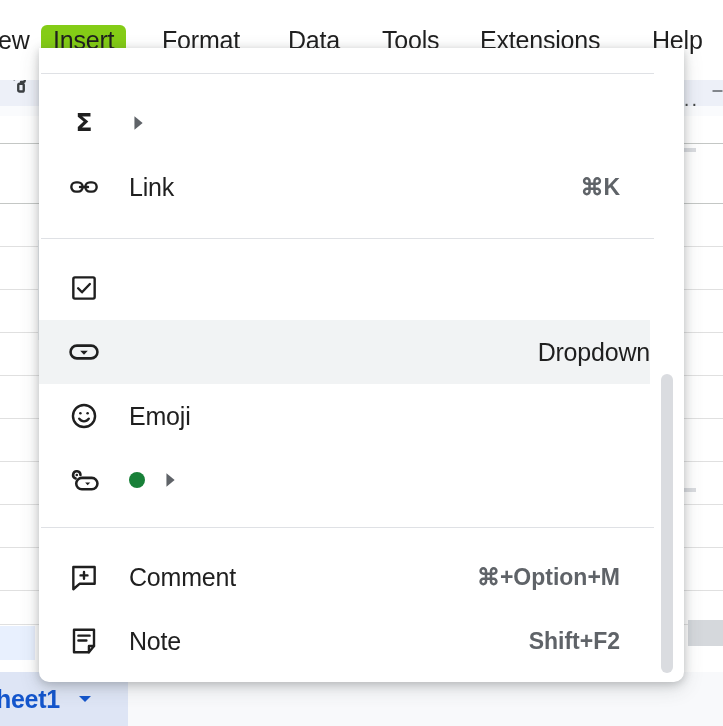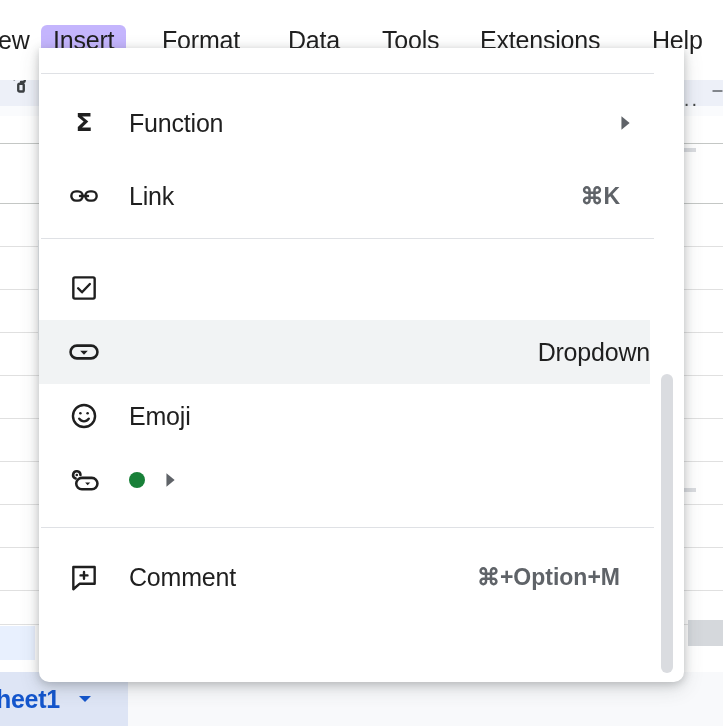--- a/index.html
+++ b/index.html
@@ -20,21 +20,21 @@
   .menubar-items {
     position: absolute; left: 0; top: 0; height: 48px;
     display: flex; align-items: center;
   }
   .menu-top {
     height: 30px; display: flex; align-items: center; justify-content: center;
     padding: 0 12px; border-radius: 6px;
     font-size: 25px; color: #1f1f1f; letter-spacing: -0.2px;
     white-space: nowrap; cursor: default;
   }
-  .menu-top.active { background: #c4b5fd; }
+  .menu-top.active { background: #84cc16; }
 
   .bg-toolbar {
     position: absolute; left: 0; top: 48px; width: 723px; height: 58px;
     background: #edf0f8;
   }
   .toolbar-sep-below {
     position: absolute; left: 0; top: 106px; width: 723px; height: 10px;
     background: #fafbfd;
   }
   .paint-icon-wrap {
@@ -235,28 +235,27 @@
       <div class="menu-divider" style="top:479px"></div>
       <div class="menu-scrollbar-track">
         <div class="menu-scrollbar-thumb" style="top:318px;right:0"></div>
       </div>
     <div class="menu-item" style="top: 43px;">
           <span class="mi-icon">
             <svg width="30" height="30" viewBox="0 0 24 24">
               <text x="12" y="18.5" text-anchor="middle" font-family="DejaVu Sans, sans-serif" font-size="20" font-weight="600" fill="#1f1f1f">Σ</text>
             </svg>
           </span>
-          <span class="mi-label">Function</span>
           <span class="mi-arrow">
             <svg width="22" height="22" viewBox="0 0 22 22">
               <path d="M6 3.5l9 7.5-9 7.5z" fill="#5f6368"></path>
             </svg>
           </span>
         </div>
-        <div class="menu-item" style="top: 116px; justify-content: space-between;">
+        <div class="menu-item" style="top: 107px; justify-content: space-between;">
           <span class="mi-icon">
             <svg width="32" height="32" viewBox="0 0 24 24" stroke="#1f1f1f" stroke-width="1.8" fill="none" stroke-linecap="round" stroke-linejoin="round">
               <rect x="2.5" y="8.5" width="8.5" height="7" rx="3.5"></rect>
               <rect x="13" y="8.5" width="8.5" height="7" rx="3.5"></rect>
               <path d="M9 12h6"></path>
             </svg>
           </span>
           <span class="mi-label">Link</span>
           <span class="mi-accel">⌘K</span>
         </div>
@@ -307,16 +306,27 @@
         <div class="menu-item" style="top: 497px;">
           <span class="mi-icon">
             <svg width="32" height="32" viewBox="0 0 24 24" stroke="#1f1f1f" stroke-width="1.8" fill="none" stroke-linecap="round" stroke-linejoin="round">
               <path d="M4 4.5h16v12.6H8.6L4 21.2z"></path>
               <path d="M12 8.2v5.2M9.4 10.8h5.2"></path>
             </svg>
           </span>
           <span class="mi-label">Comment</span>
           <span class="mi-accel">⌘+Option+M</span>
         </div>
+        <div class="menu-item" style="top: 561px;">
+          <span class="mi-icon">
+            <svg width="32" height="32" viewBox="0 0 24 24" stroke="#1f1f1f" stroke-width="1.8" fill="none" stroke-linecap="round" stroke-linejoin="round">
+              <path d="M4.5 3.6h15v12.2l-3.8 4.6H4.5z"></path>
+              <path d="M19.5 15.8h-3.8v4.6"></path>
+              <path d="M7.8 8h8.4M7.8 11.6h6"></path>
+            </svg>
+          </span>
+          <span class="mi-label">Note</span>
+          <span class="mi-accel">Shift+F2</span>
+        </div>
       </div>
   </div>
 
 </div>
 
 </body></html>

